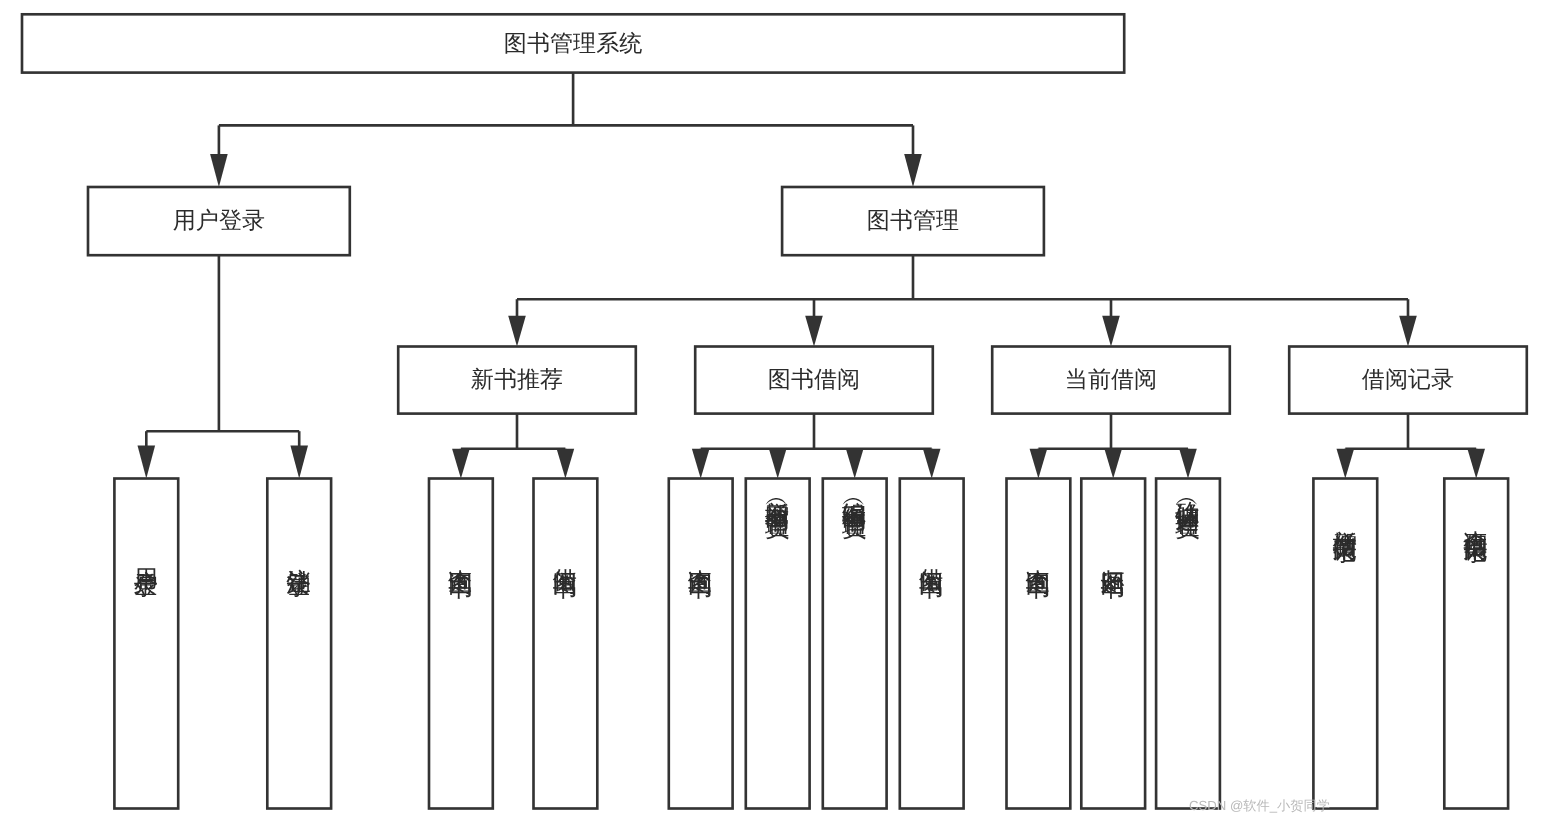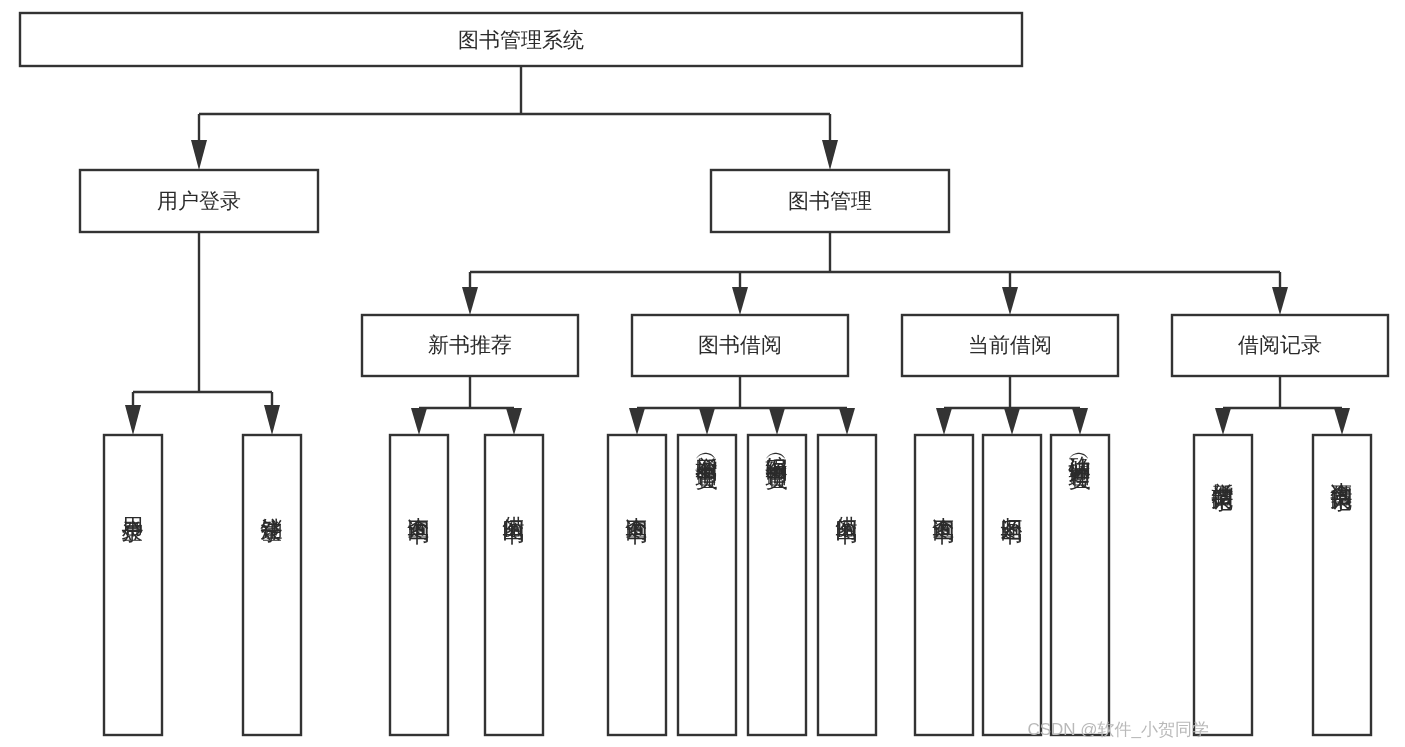--- a/index.html
+++ b/index.html
@@ -58,21 +58,21 @@
     text-anchor: middle;
     writing-mode: vertical-rl;
     text-orientation: upright;
     letter-spacing: 2px;
   }
   .watermark-text {
     position: absolute;
     right: 16px;
     bottom: 6px;
     font-family: "Liberation Sans", "DejaVu Sans", sans-serif;
-    font-size: 17px;
+    font-size: 12px;
     color: #b9b9b9;
     white-space: nowrap;
     pointer-events: none;
     user-select: none;
   }
 </style>
 </head>
 <body>
 
 <div id="diagram-root">

